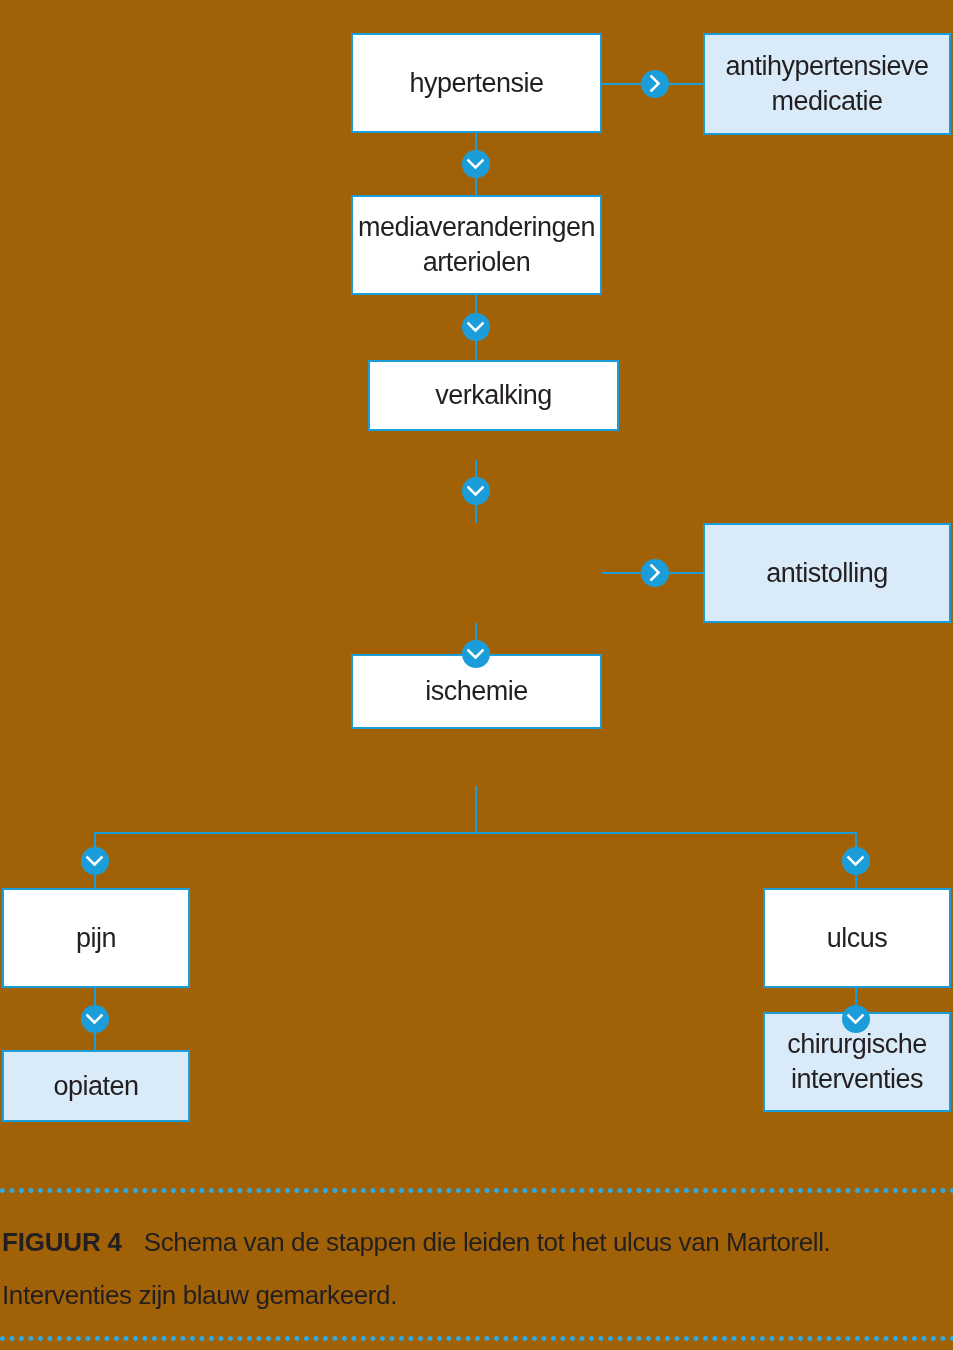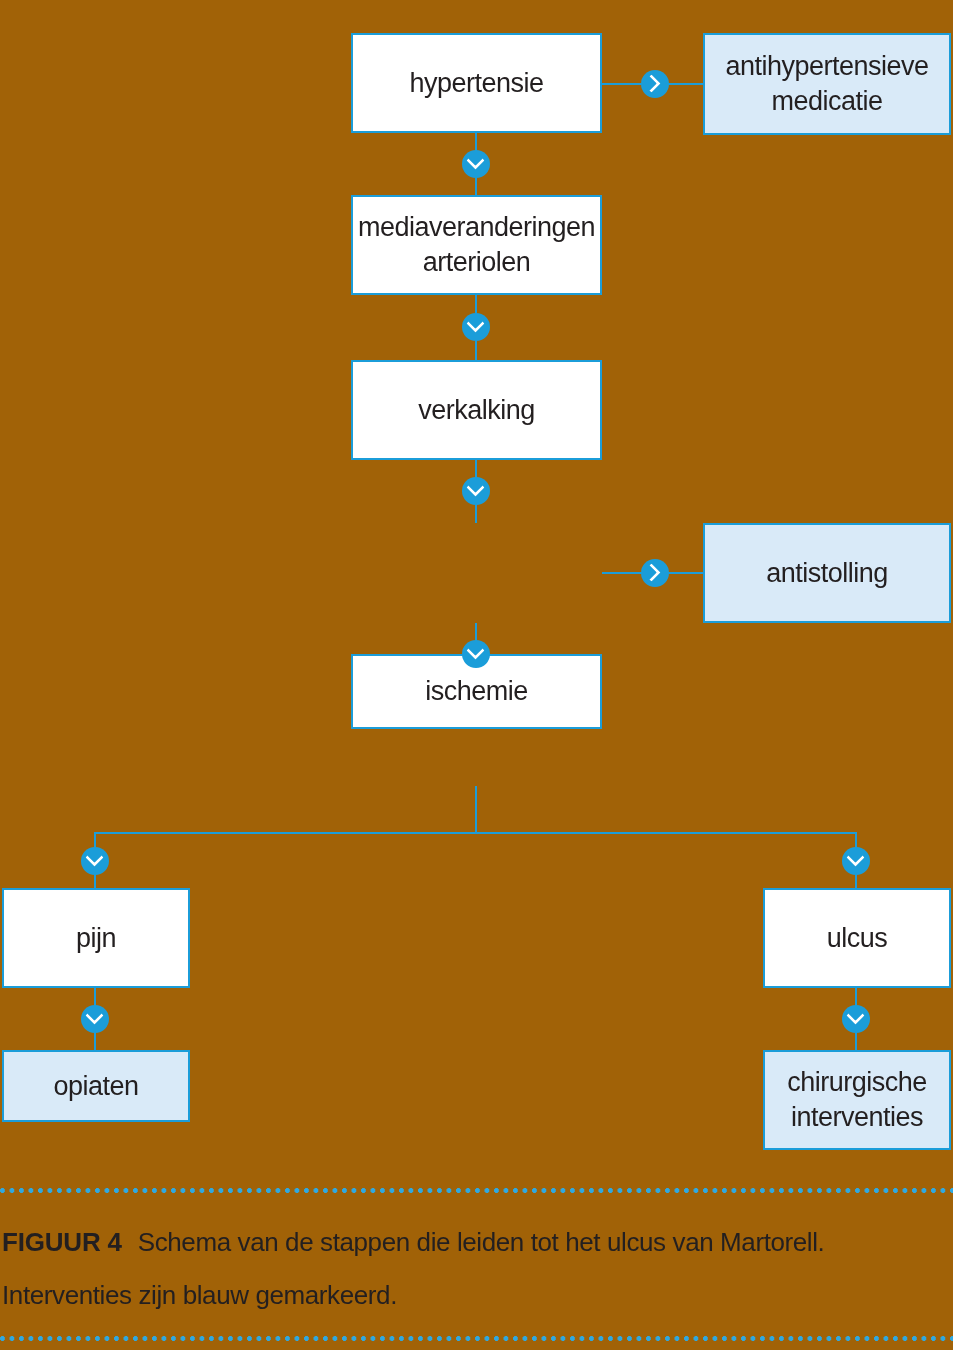--- a/index.html
+++ b/index.html
@@ -49,21 +49,21 @@
     background-image:radial-gradient(circle at 2.5px 2.5px,#2fa9e1 2.2px,rgba(47,169,225,0) 2.7px);
     background-size:9.5px 5px;background-repeat:repeat-x;
     z-index:2;
   }
 
   
   .caption{
     position:absolute;left:2px;top:1216px;width:940px;
     font-size:26px;letter-spacing:-0.4px;line-height:53px;color:var(--ink);
   }
-  .caption .fig-label{font-weight:700;margin-right:16px;letter-spacing:-0.2px;}
+  .caption .fig-label{font-weight:700;margin-right:22px;letter-spacing:-0.2px;}
 </style>
 </head>
 <body>
 
 <div class="canvas">
 
   <div class="vline" style="left:475px;top:133px;height:62px"></div>
   <div class="vline" style="left:475px;top:295px;height:65px"></div>
   <div class="vline" style="left:475px;top:460px;height:63px"></div>
   <div class="vline" style="left:475px;top:623px;height:63px"></div>
@@ -90,34 +90,34 @@
   <div class="circle down" style="left:842px;top:1005px"></div>
 
   <div class="node" style="left:351px;top:33px;width:251px;height:100px">hypertensie</div>
 
   <div class="node intervention" style="left:703px;top:33px;width:248px;height:102px">antihypertensieve
 medicatie</div>
 
   <div class="node" style="left:351px;top:195px;width:251px;height:100px">mediaveranderingen
 arteriolen</div>
 
-  <div class="node" style="left:351px;top:360px;width:251px;height:100px">verkalking</div>
+  <div class="node" style="left:368px;top:360px;width:251px;height:71px">verkalking</div>
 
 
   <div class="node intervention" style="left:703px;top:523px;width:248px;height:100px">antistolling</div>
 
   <div class="node" style="left:351px;top:654px;width:251px;height:75px">ischemie</div>
 
   <div class="node" style="left:2px;top:888px;width:188px;height:100px">pijn</div>
 
   <div class="node" style="left:763px;top:888px;width:188px;height:100px">ulcus</div>
 
   <div class="node intervention" style="left:2px;top:1050px;width:188px;height:72px">opiaten</div>
 
-  <div class="node intervention" style="left:763px;top:1050px;width:188px;height:100px">chirurgische
+  <div class="node intervention" style="left:763px;top:1012px;width:188px;height:100px">chirurgische
 interventies</div>
 
   <div class="dotted" style="top:1188px"></div>
   <div class="dotted" style="top:1336px"></div>
 
   <div class="caption">
     <div>
       <span class="fig-label">FIGUUR 4</span><span>Schema van de stappen die leiden tot het ulcus van Martorell.</span>
     </div>
     <div>Interventies zijn blauw gemarkeerd.</div>

